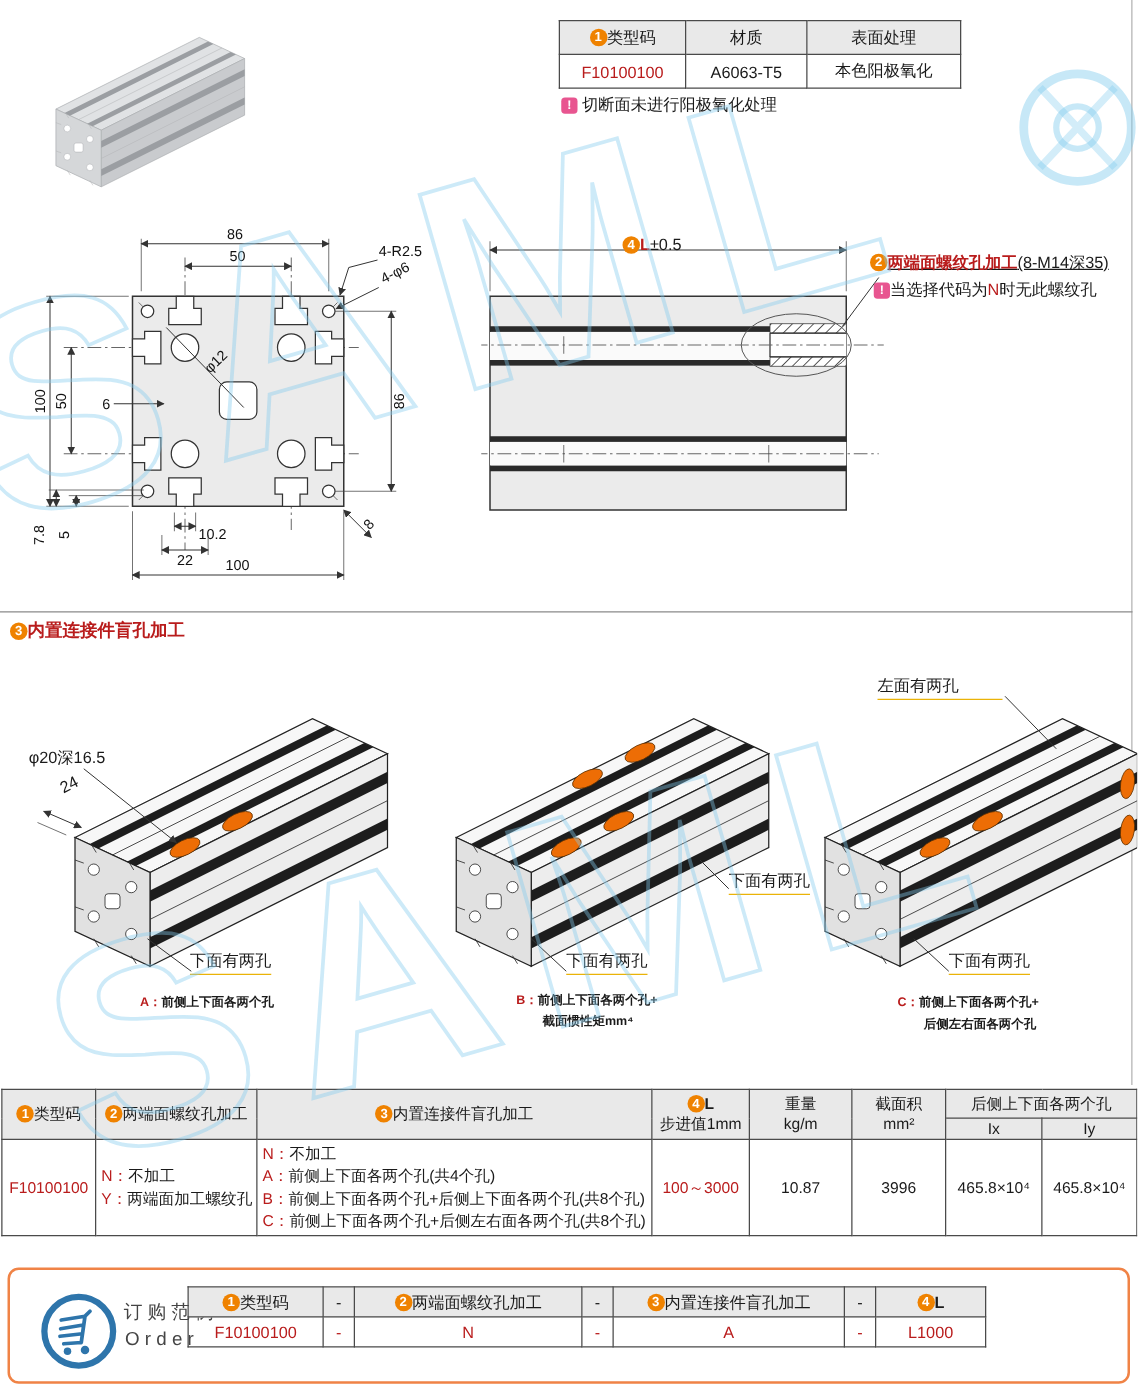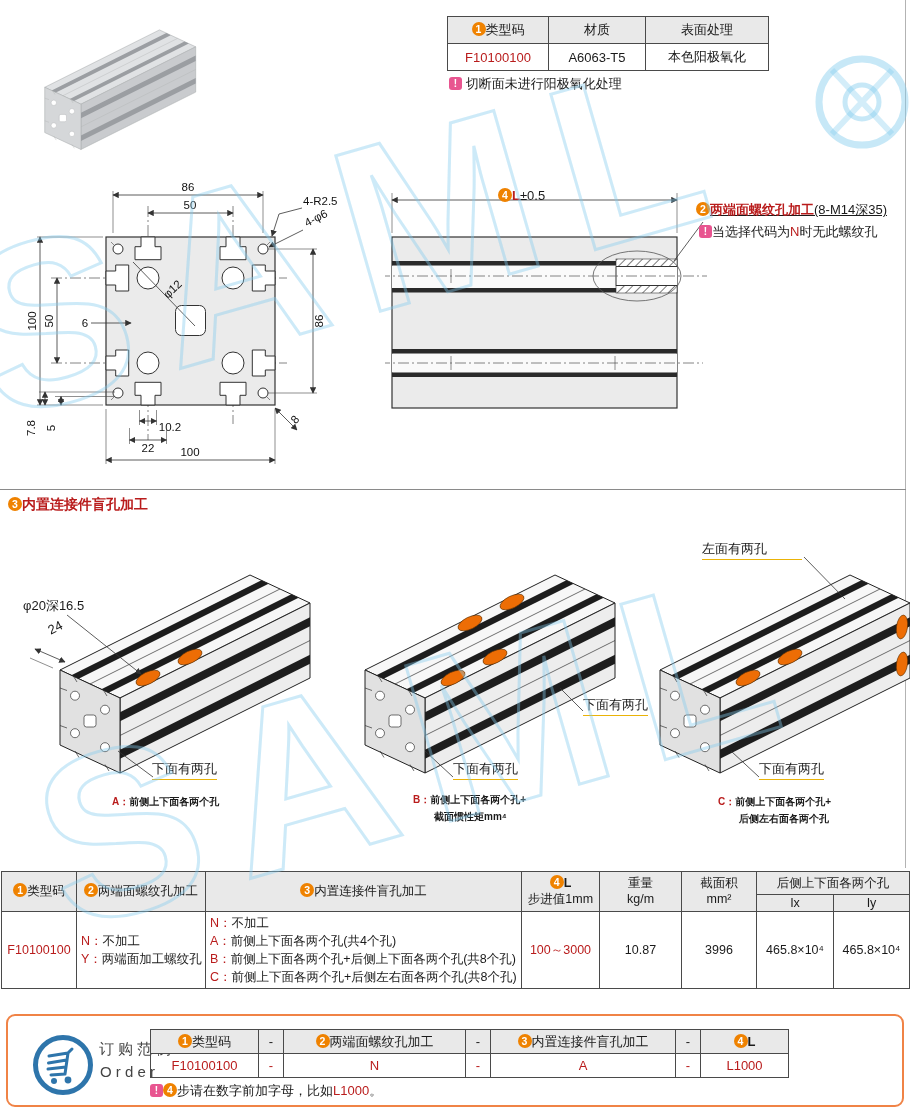--- a/index.html
+++ b/index.html
@@ -369,18 +369,15 @@
         <td>F10100100</td>
         <td>-</td>
         <td>N</td>
         <td>-</td>
         <td>A</td>
         <td>-</td>
         <td>L1000</td>
       </tr>
     </tbody>
       </table>
-    <div class="abs" style="left:142px;top:66px;font-size:13px;">
-      <span class="noteic">!</span><span class="badge">4</span><span>步请在数字前加字母，比如</span><span class="blue">L1000</span><span>。</span>
-    </div>
   </div>
 
 </div>
 
 </body></html>

